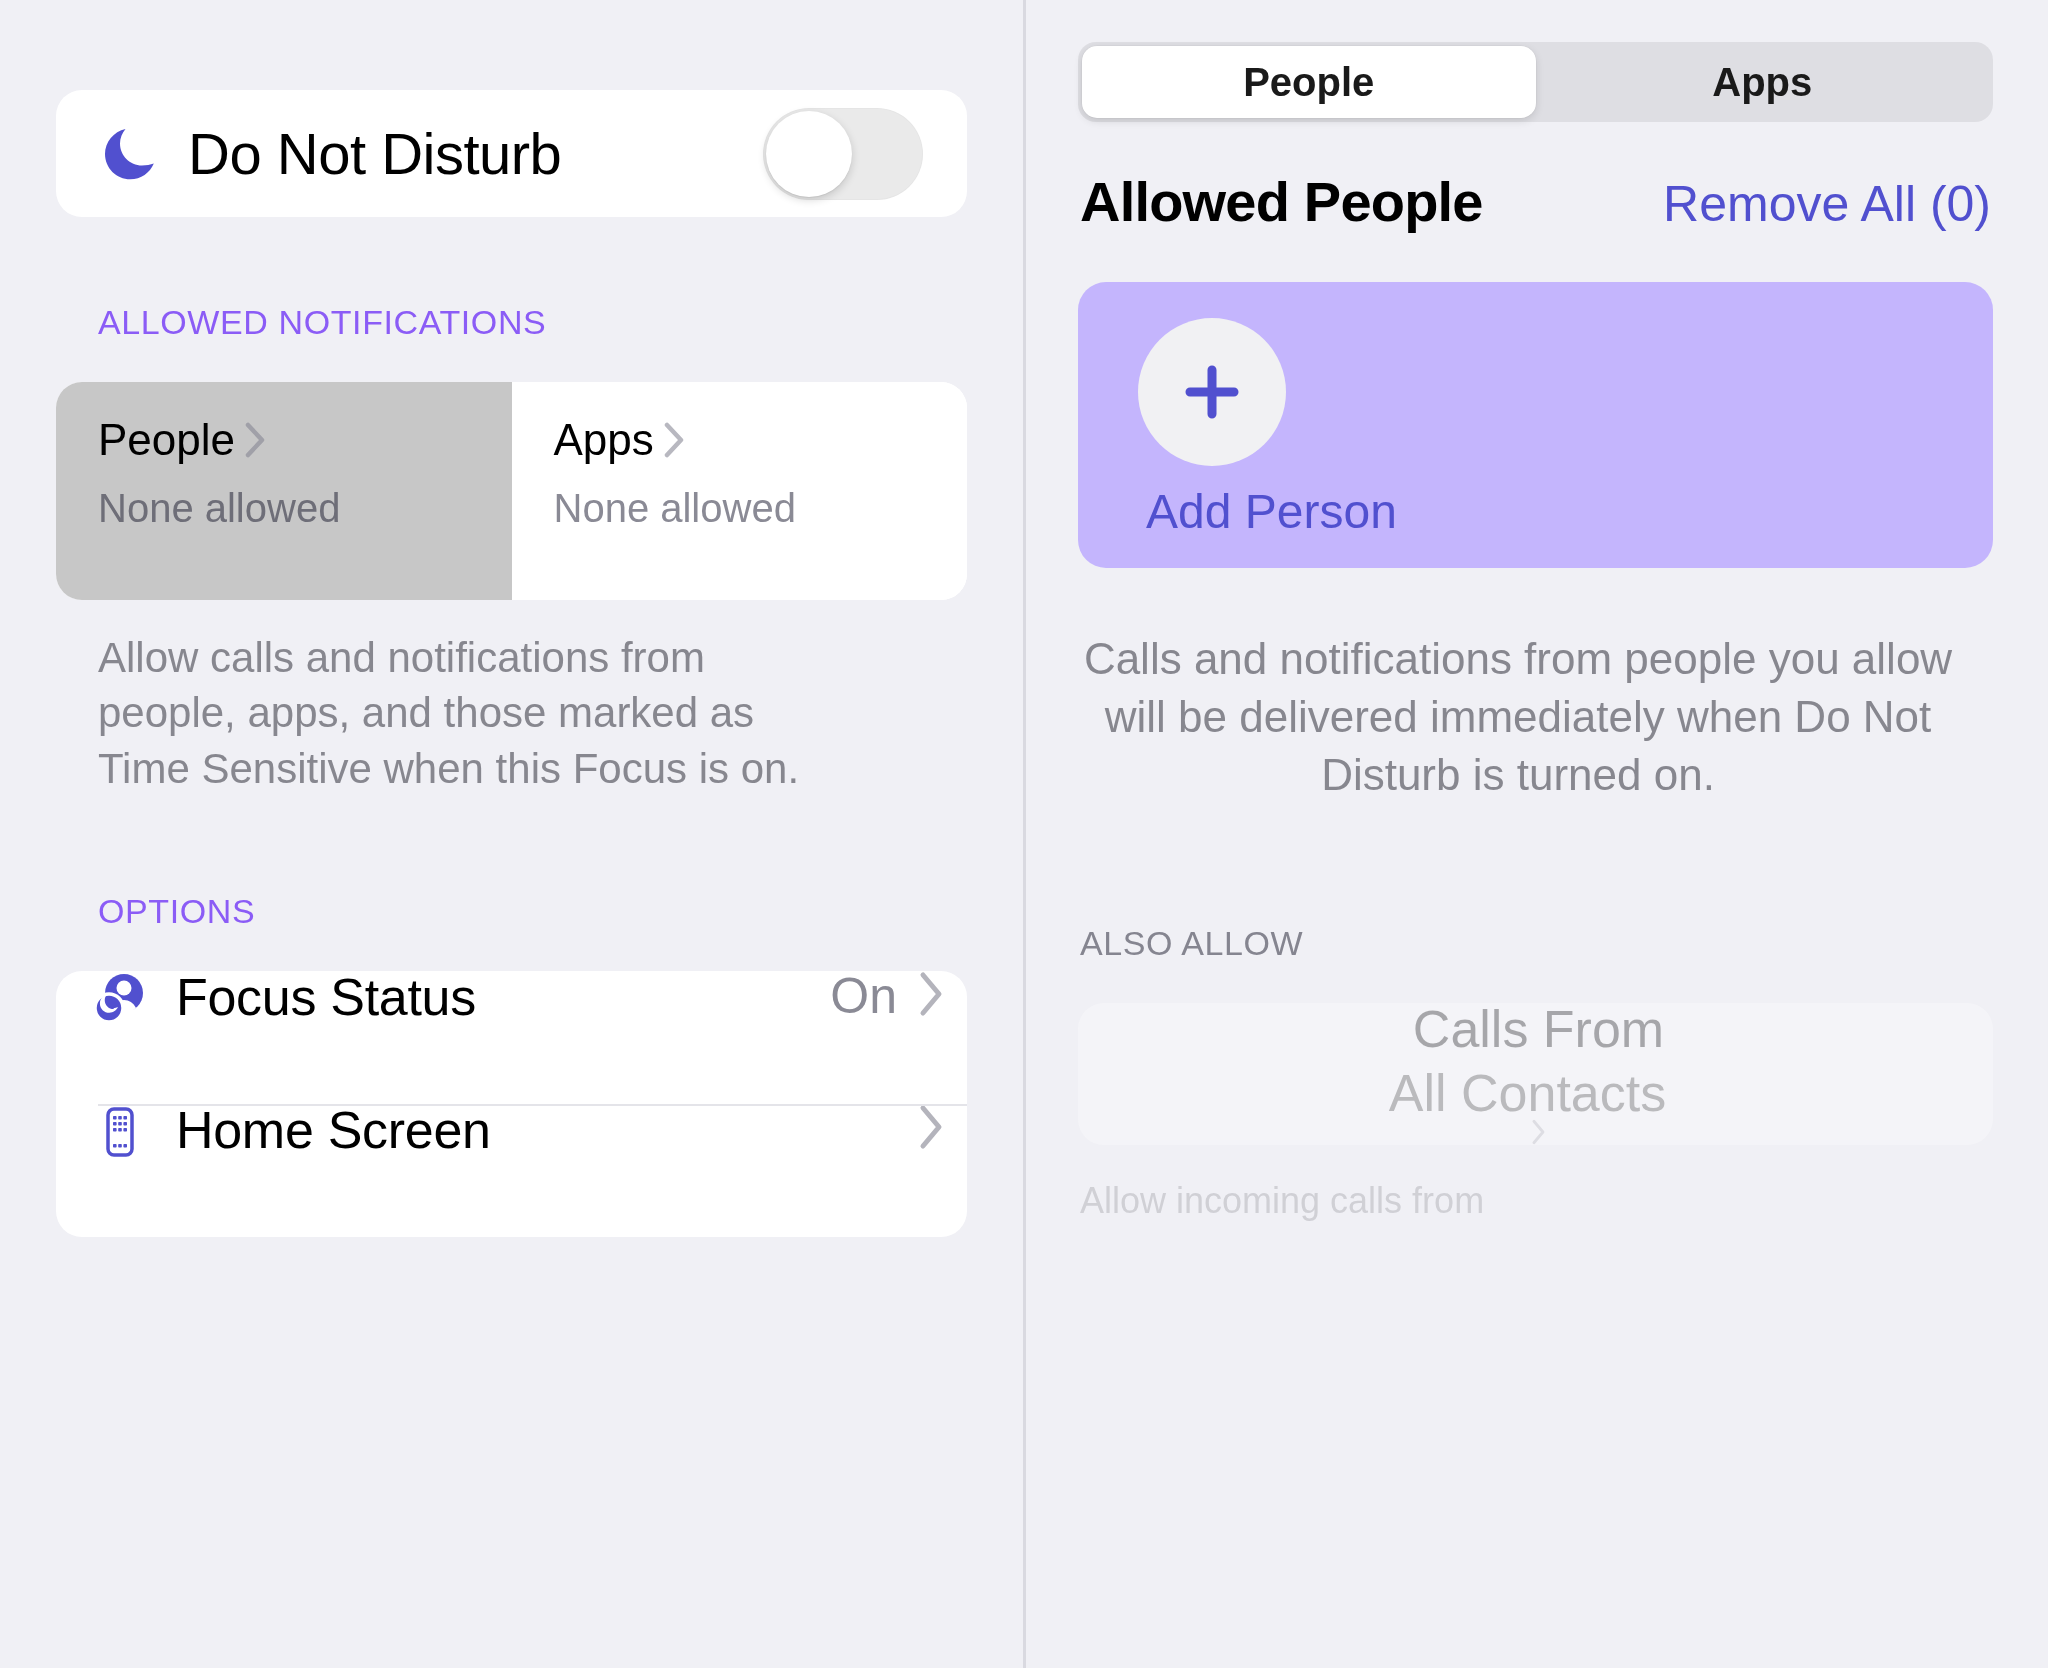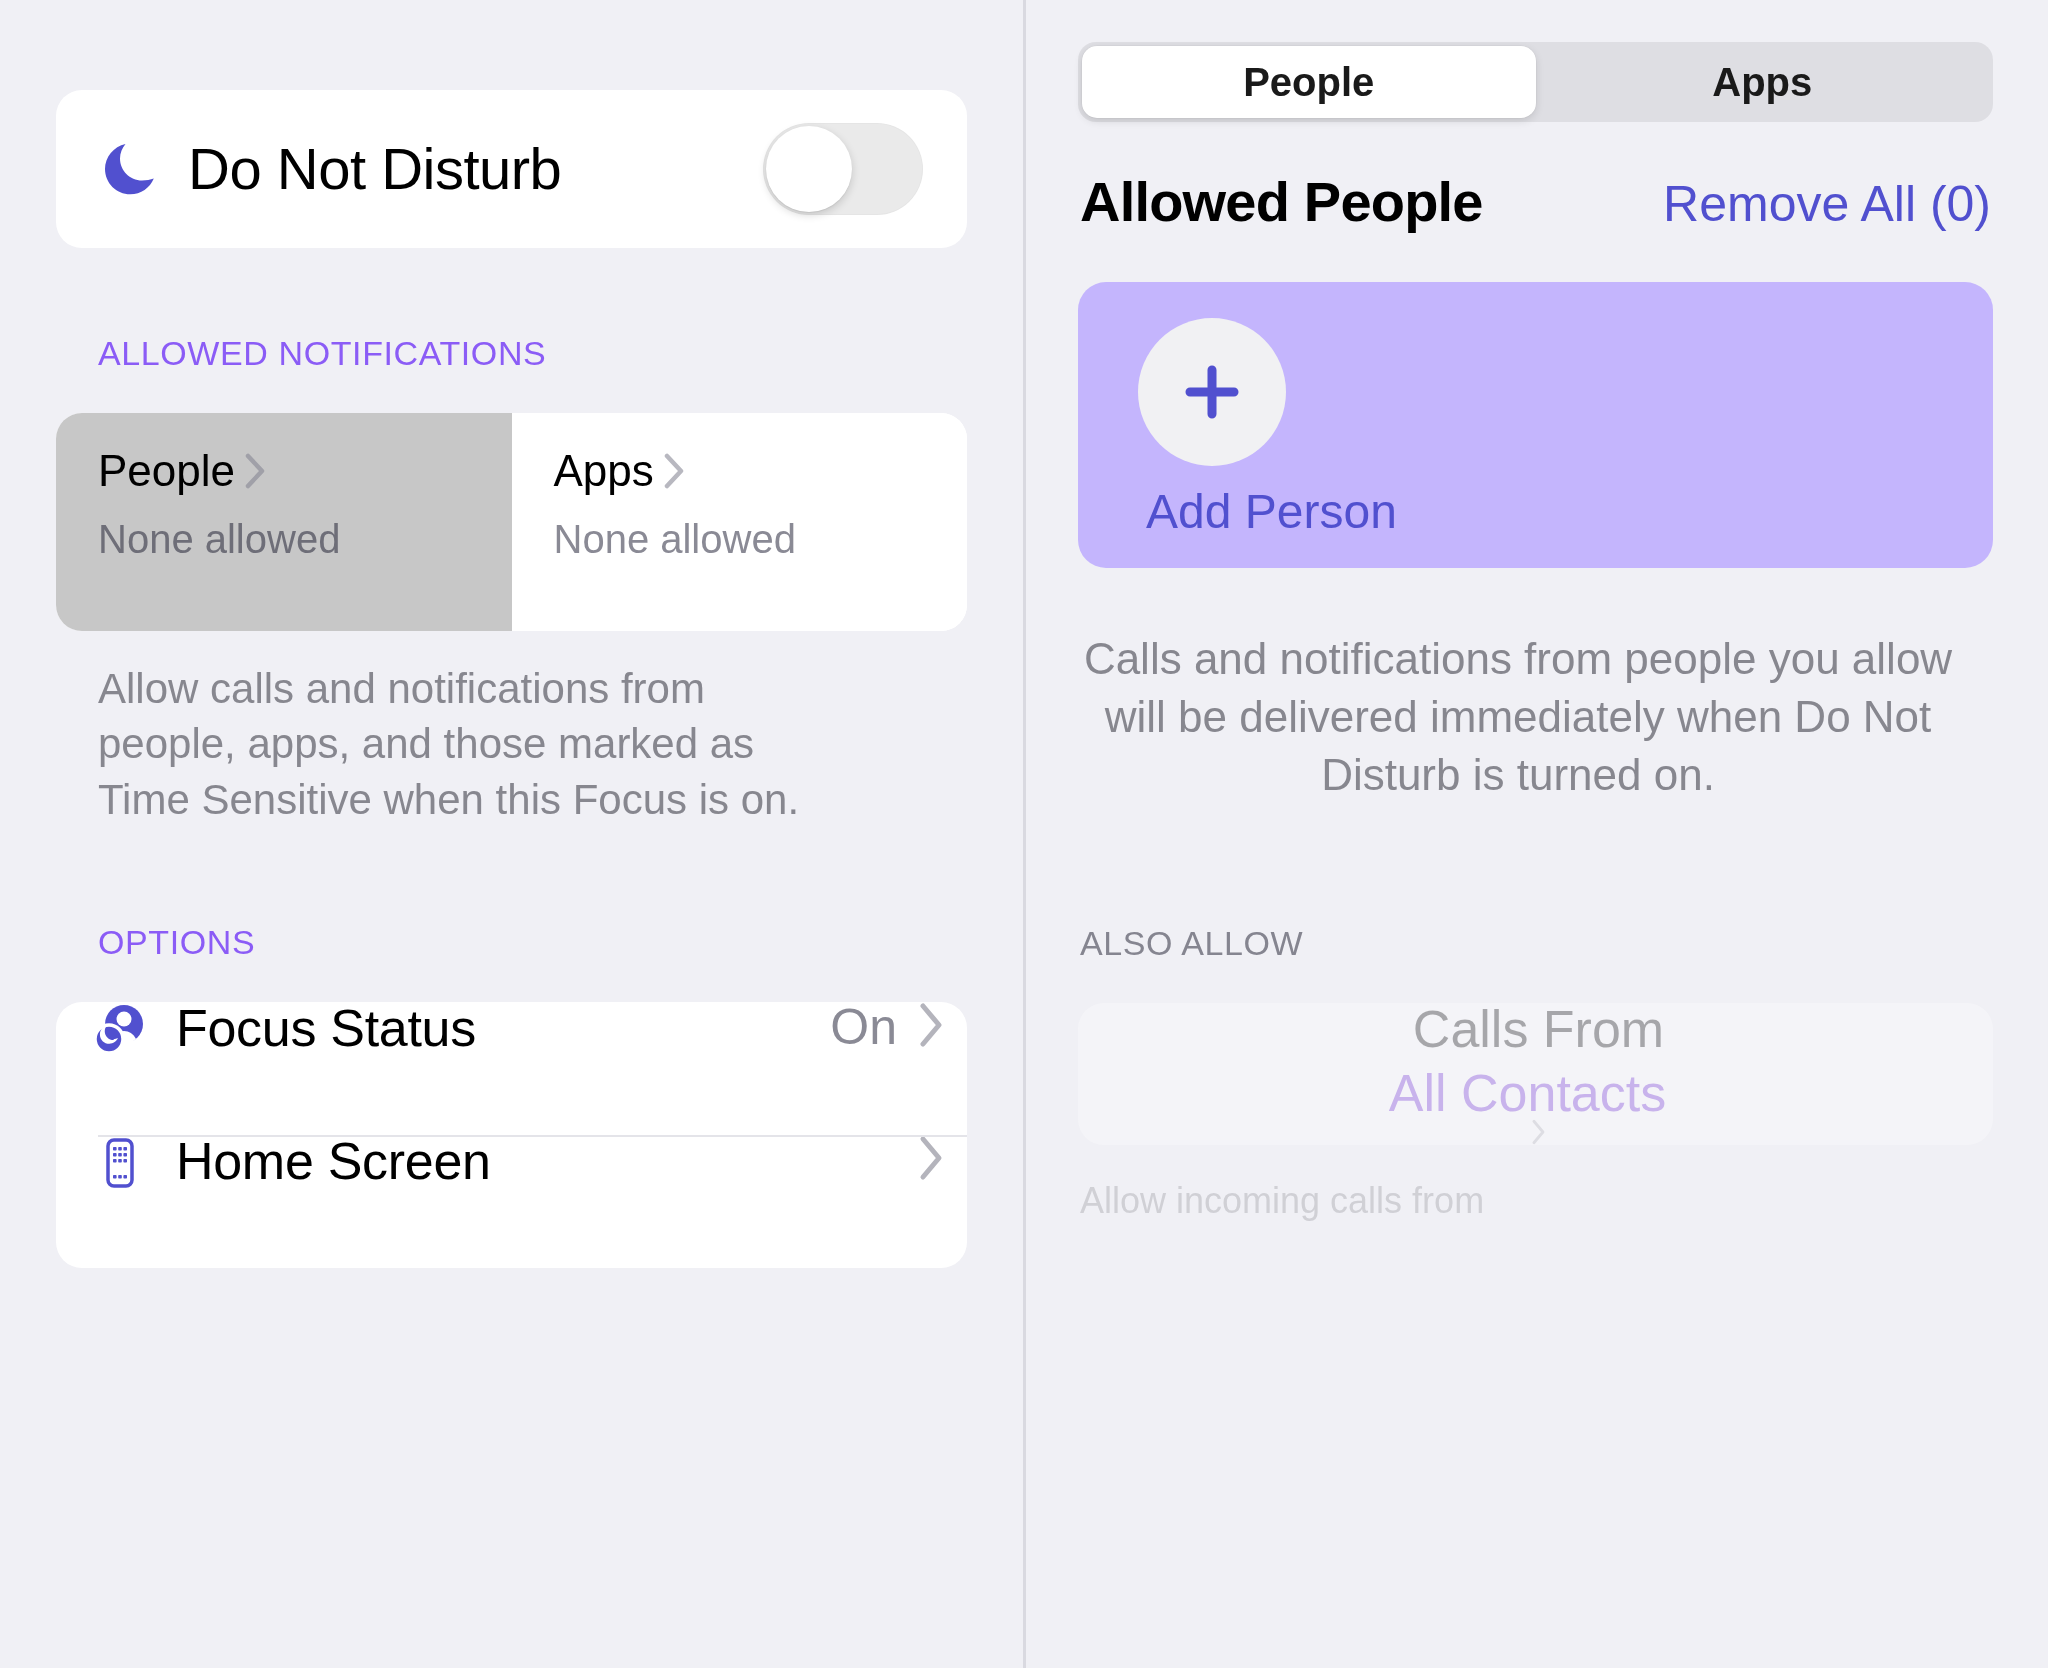--- a/index.html
+++ b/index.html
@@ -41,21 +41,21 @@
     top: 0;
     width: 3px;
     height: 1668px;
     background: #D9D9E0;
     z-index: 20;
   }
 
   
   .dnd-card {
     margin-top: 90px;
-    height: 158px;
+    height: 127px;
     background: #FFFFFF;
     border-radius: 26px;
     display: flex;
     align-items: center;
     padding: 0 44px 0 42px;
   }
 
   .moon-icon {
     width: 60px;
     height: 60px;
@@ -338,21 +338,21 @@
 
   .calls-label {
     font-size: 52px;
     color: #000;
     flex: 1;
     line-height: 1;
   }
 
   .calls-value {
     font-size: 52px;
-    color: #6d28d9;
+    color: #404040;
     margin-right: 22px;
     line-height: 1;
   }
 
   .calls-footnote {
     margin-top: 32px;
     font-size: 36px;
     line-height: 1.32;
     color: #87878F;
     padding: 0 2px;

